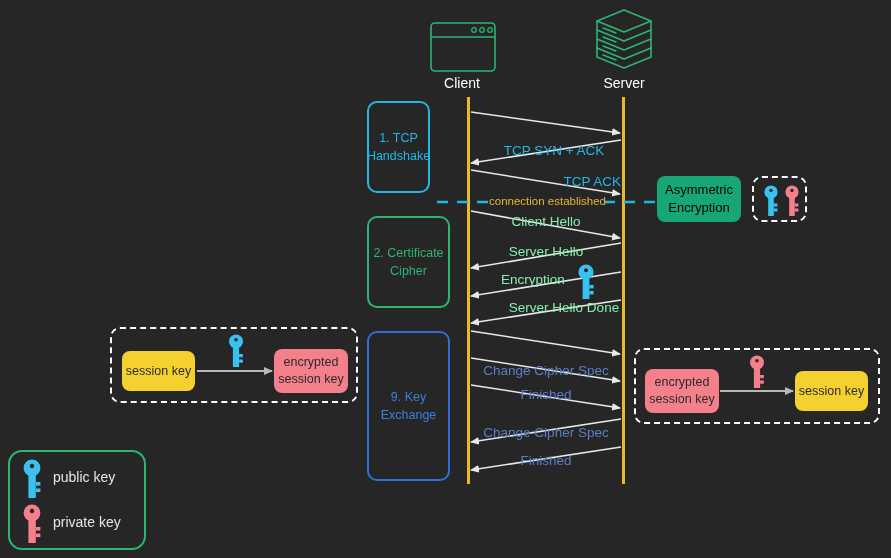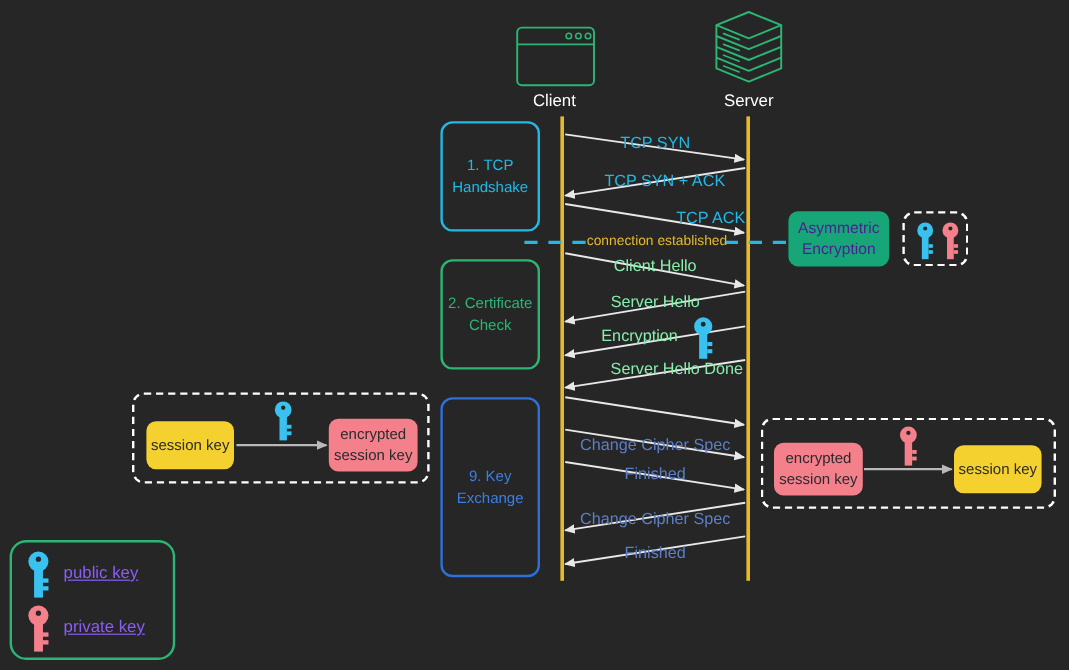--- a/index.html
+++ b/index.html
@@ -59,37 +59,36 @@
     box-sizing: border-box;
     display: flex;
     align-items: center;
     justify-content: center;
     text-align: center;
     font-size: 12.5px;
     line-height: 1.35;
   }
   .pill-yellow { background: #F5D130; color: #2b2b2b; }
   .pill-pink   { background: #F4808C; color: #2b2b2b; }
-  .pill-green  { background: #17A678; color: #4c1d95; font-size: 13px; }
+  .pill-green  { background: #17A678; color: #000000; font-size: 13px; }
 
   .dashed-panel {
     border: 2px dashed #ffffff;
     border-radius: 10px;
     box-sizing: border-box;
   }
   .legend-box {
     border: 2px solid #2BB673;
     border-radius: 14px;
     box-sizing: border-box;
   }
   .legend-label {
-    color: #8b5cf6;
+    color: #e5e5e5;
     font-size: 14px;
     white-space: nowrap;
-    text-decoration: underline;
   }
   svg { display: block; overflow: visible; }
 </style>
 </head>
 <body>
 
 <div id="stage">
 
   <svg class="abs" style="left:0; top:0; width:891px; height:558px;">
     <defs>
@@ -154,34 +153,33 @@
     </g>
     <g stroke="#2BB673" stroke-width="1.4" stroke-linecap="round">
       <line x1="9" y1="20" x2="22" y2="25"></line>
       <line x1="9" y1="29" x2="22" y2="34"></line>
       <line x1="9" y1="38" x2="22" y2="43"></line>
       <line x1="9" y1="47" x2="22" y2="52"></line>
     </g>
   </svg>
   <div class="abs actor-label" style="left:574px; top:75px; width:100px;">Server</div>
 
-  <div class="abs stage-box stage-1" style="left:367px; top:101px; width:83px; height:92px; flex-direction:column;">
+  <div class="abs stage-box stage-1" style="left:367px; top:101px; width:63px; height:92px; flex-direction:column;">
     <span>1. TCP</span>
     <span>Handshake</span>
   </div>
   <div class="abs stage-box stage-2" style="left:367px; top:216px; width:83px; height:92px; flex-direction:column;">
     <span>2. Certificate</span>
-    <span>Check</span>
+    <span>Cipher</span>
   </div>
   <div class="abs stage-box stage-3" style="left:367px; top:331px; width:83px; height:150px; flex-direction:column;">
     <span>9. Key</span>
     <span>Exchange</span>
   </div>
 
-  <div class="abs msg-label c-cyan" style="left:471px; top:111px; width:150px;">TCP SYN</div>
   <div class="abs msg-label c-cyan" style="left:471px; top:143px; width:166px;">TCP SYN + ACK</div>
   <div class="abs msg-label c-cyan" style="left:471px; top:174px; width:150px;text-align:right;">TCP ACK</div>
   <div class="abs msg-label c-green" style="left:471px; top:214px; width:150px;">Client Hello</div>
   <div class="abs msg-label c-green" style="left:471px; top:244px; width:150px;">Server Hello</div>
   <div class="abs msg-label c-green" style="left:458px; top:272px; width:150px;">Encryption</div>
   <div class="abs msg-label c-green" style="left:489px; top:300px; width:150px;">Server Hello Done</div>
   <div class="abs msg-label c-blue" style="left:471px; top:363px; width:150px;">Change Cipher Spec</div>
   <div class="abs msg-label c-blue" style="left:471px; top:387px; width:150px;">Finished</div>
   <div class="abs msg-label c-blue" style="left:471px; top:425px; width:150px;">Change Cipher Spec</div>
   <div class="abs msg-label c-blue" style="left:471px; top:453px; width:150px;">Finished</div>

